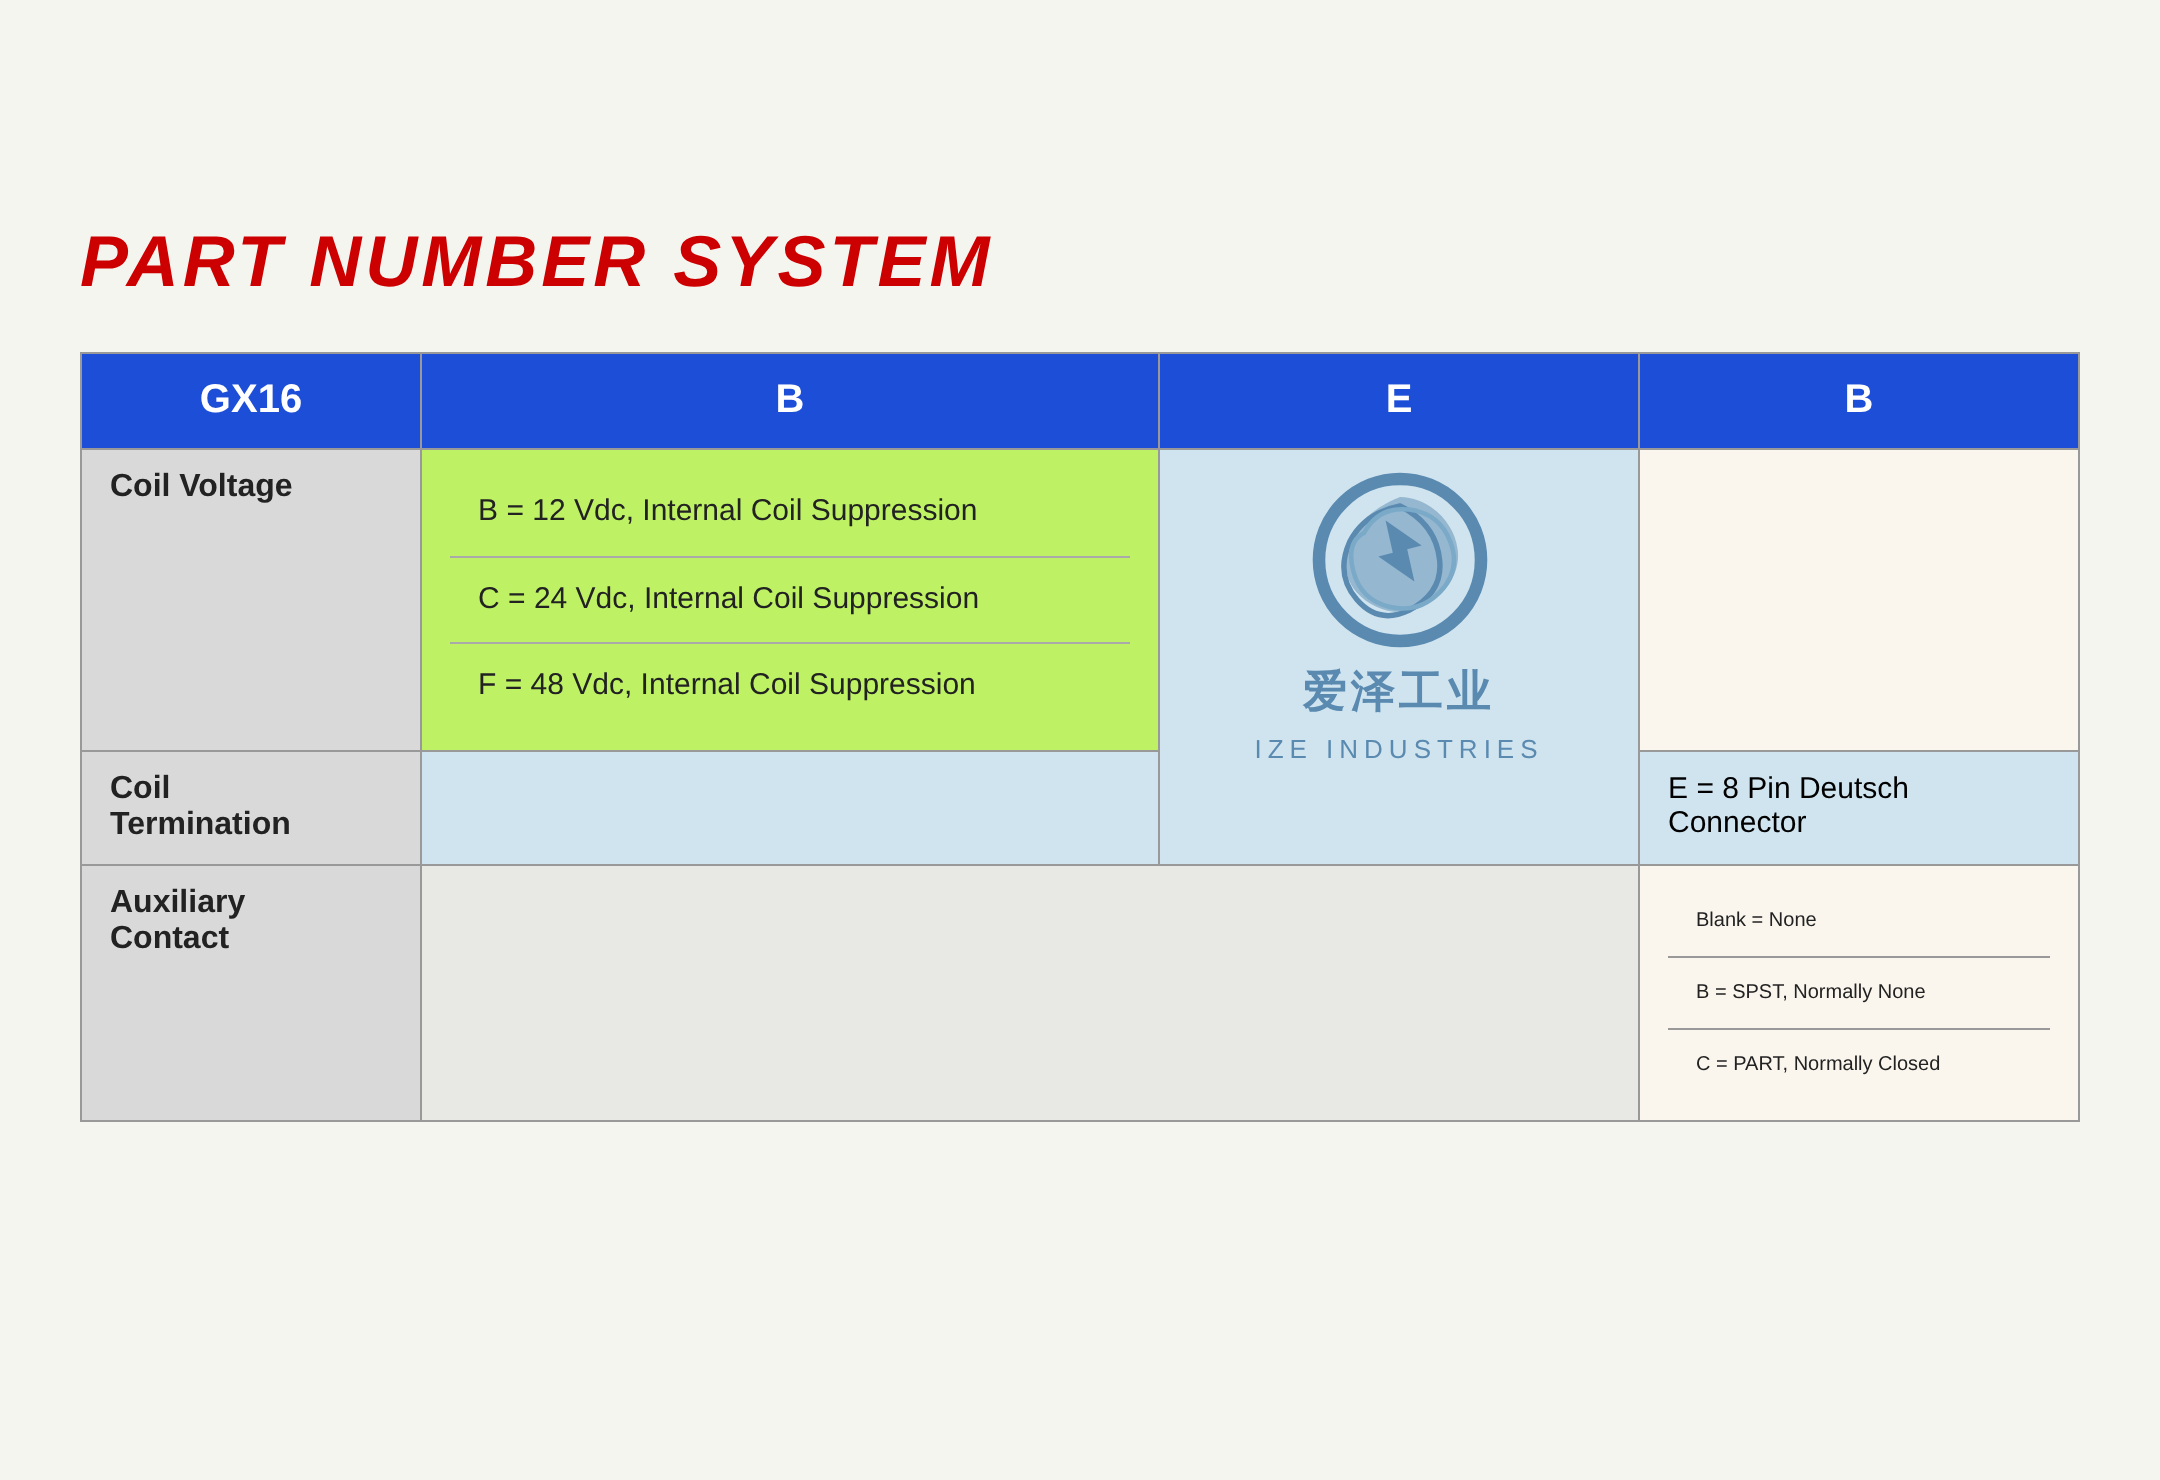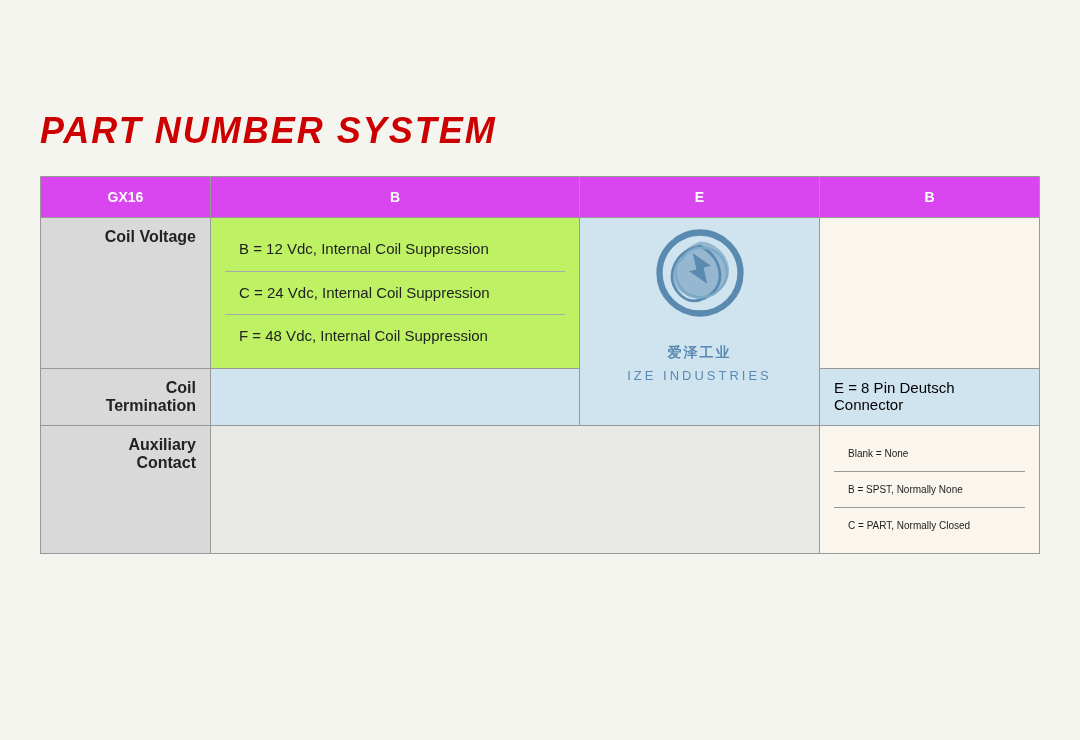--- a/index.html
+++ b/index.html
@@ -42,35 +42,34 @@
     }
 
     .part-table th,
     .part-table td {
       border: 1px solid #999;
       padding: 10px 14px;
       vertical-align: top;
     }
 
     .header-row th {
-      background-color: #d946ef;
+      background-color: #1d4ed8;
       color: #ffffff;
-      font-size: 14px;
+      font-size: 20px;
       font-weight: 700;
       padding: 12px 14px;
     }
 
     .row-label {
       background-color: #d9d9d9;
       font-weight: 700;
       font-size: 16px;
       color: #222;
       width: 170px;
       vertical-align: top;
-      text-align: right;
     }
 
     .coil-voltage-cell {
       background-color: #bef264;
       padding: 0;
     }
 
     .coil-voltage-inner {
       display: flex;
       flex-direction: column;
@@ -102,25 +101,24 @@
       justify-content: center;
       gap: 6px;
     }
 
     .logo-circle {
       width: 90px;
       height: 90px;
     }
 
     .logo-text-cn {
-      font-size: 14px;
+      font-size: 22px;
       color: #5a8ab0;
       font-weight: 700;
       letter-spacing: 2px;
-      margin-top: 20px;
     }
 
     .logo-text-en {
       font-size: 13px;
       color: #5a8ab0;
       letter-spacing: 3px;
     }
 
     .last-col-cell {
       background-color: #faf6ee;

